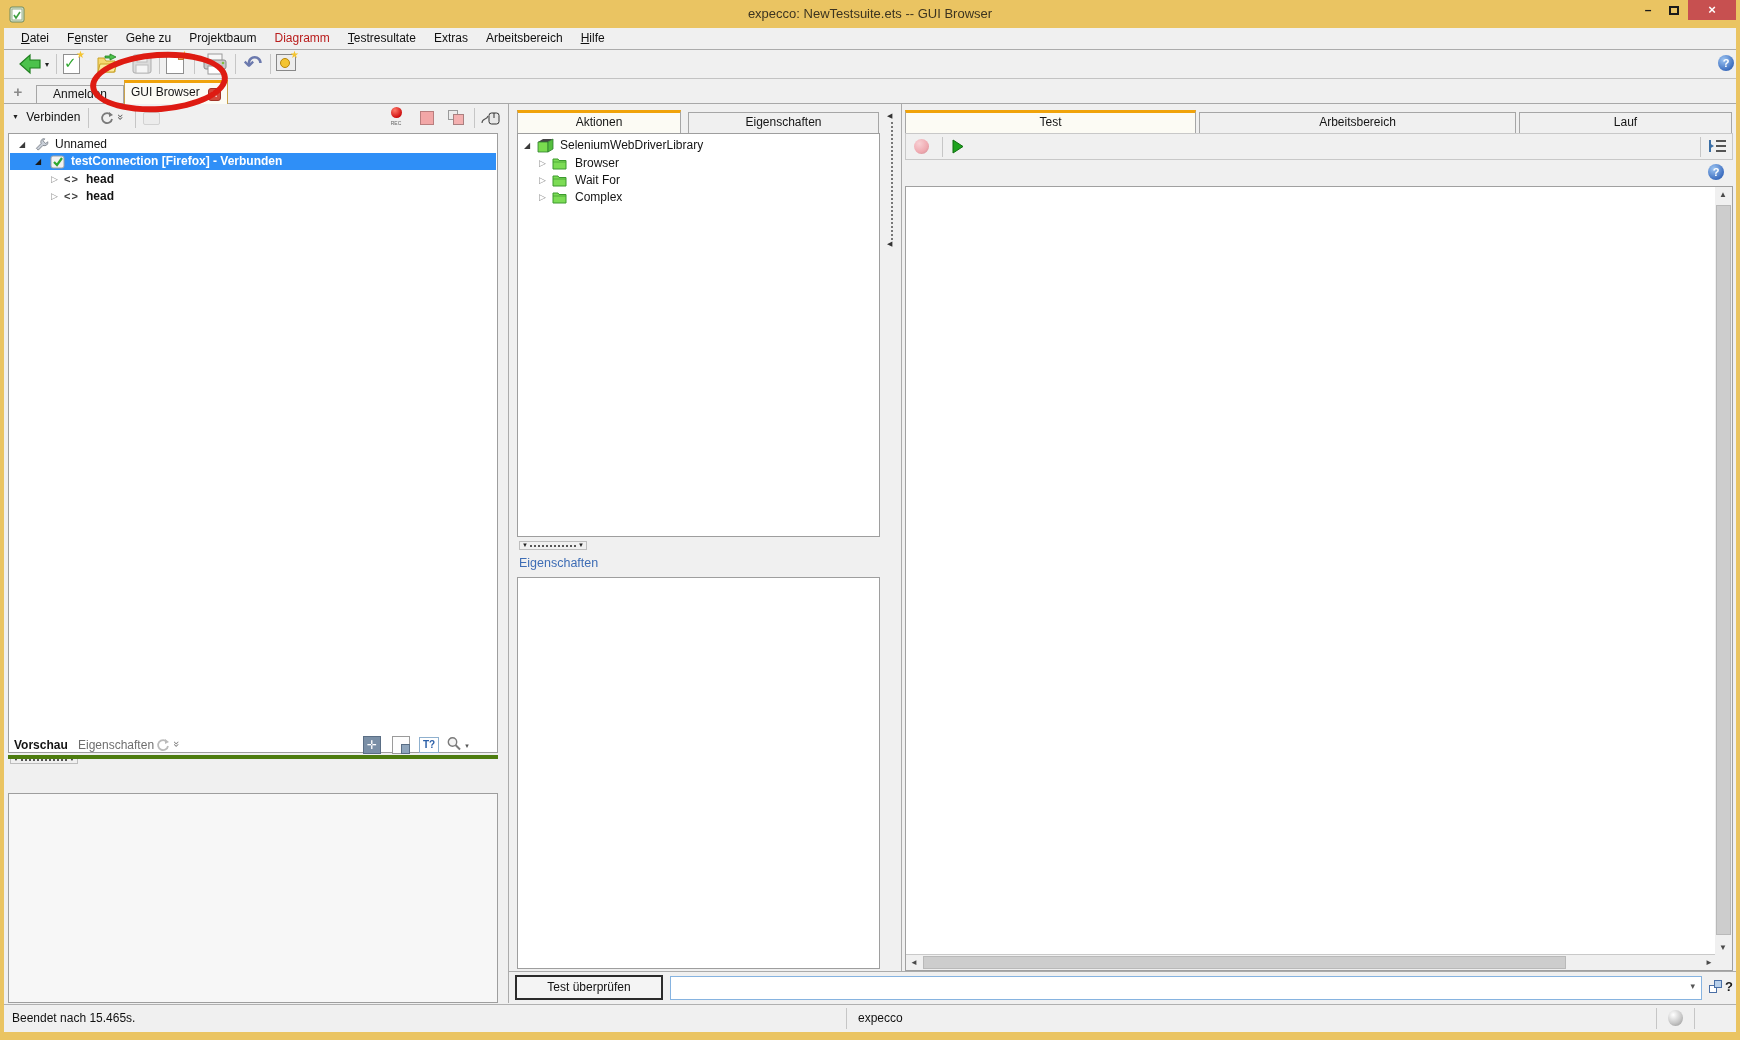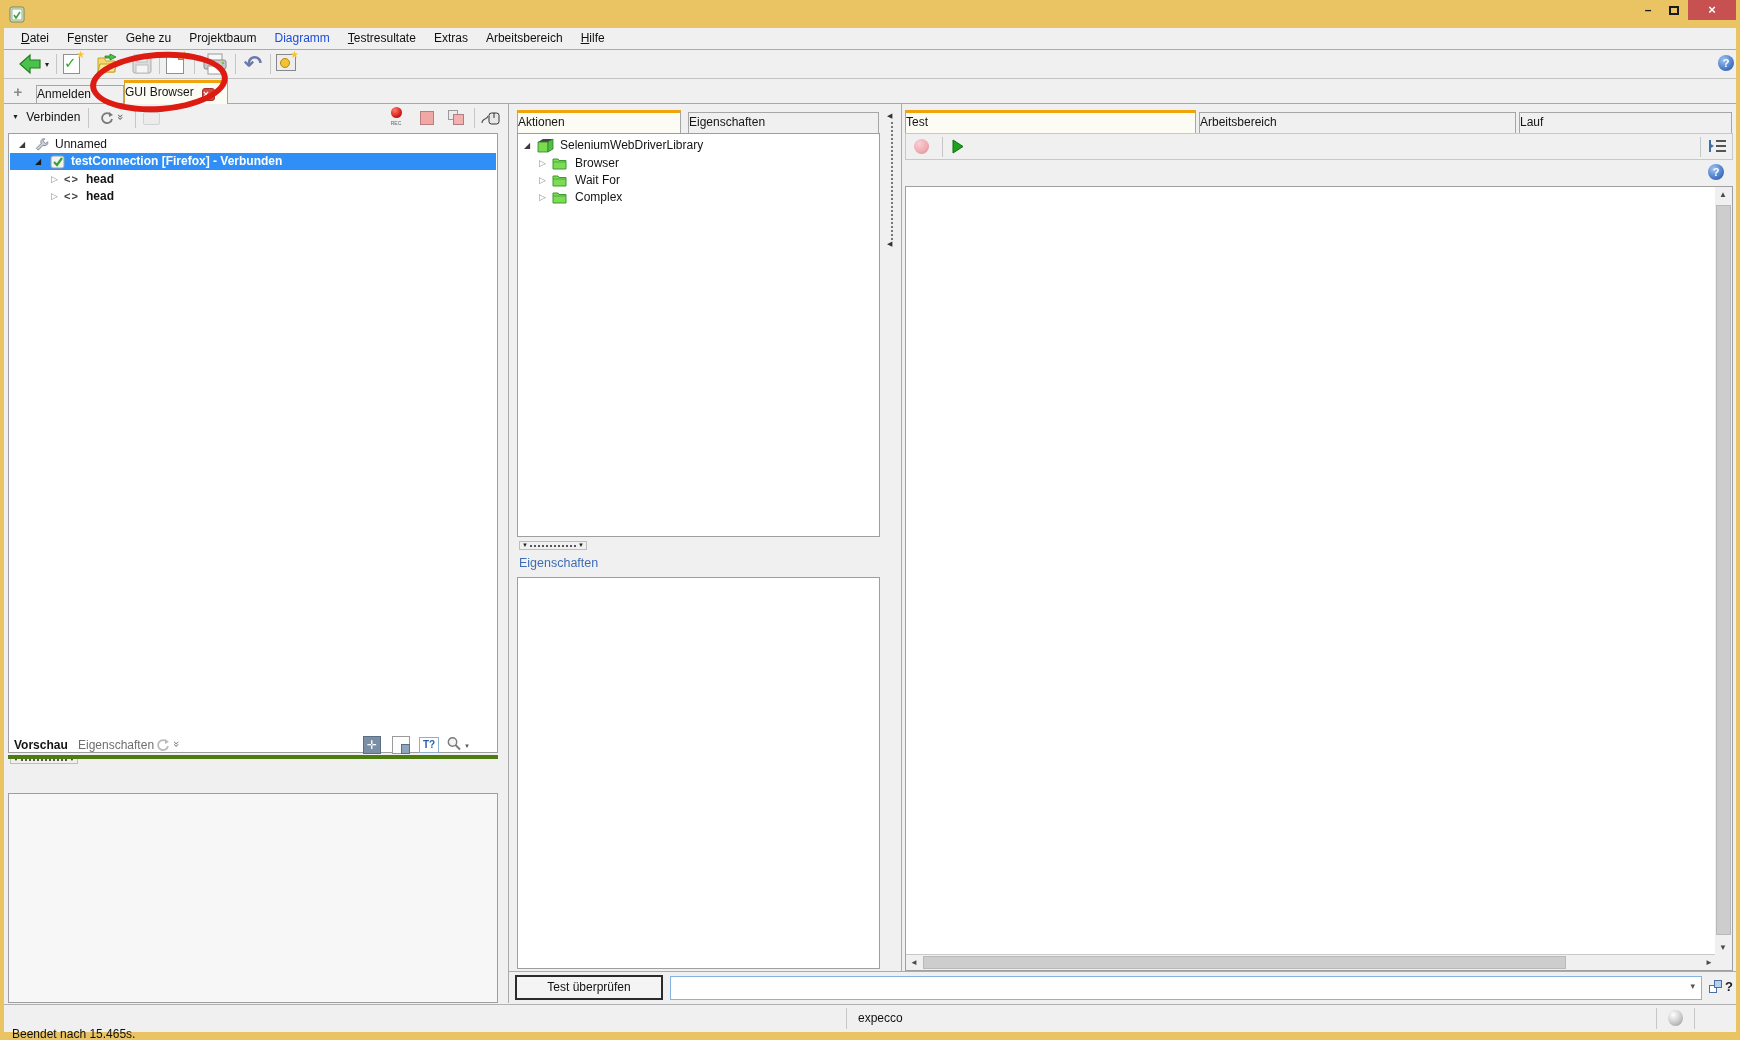--- a/index.html
+++ b/index.html
@@ -14,28 +14,28 @@
   .titlebar{left:0;top:0;width:1740px;height:28px}
   .title{left:180px;right:180px;top:0;height:28px;line-height:28px;text-align:center;
          font-size:13px;color:#3C3420}
   .winbtn{top:0;height:22px;line-height:20px;text-align:center;color:#1a1a1a}
   .closebtn{left:1688px;top:0;width:48px;height:20px;background:#C75050;color:#fff;
             text-align:center;line-height:19px;font-size:13px;font-weight:bold}
   .maxbox{display:inline-block;width:10px;height:9px;border:2px solid #1a1a1a;vertical-align:middle}
   .menubar{left:4px;top:28px;width:1732px;height:21px;background:#F0F0F0;display:flex;
            align-items:center;padding-left:8px}
   .menu-item{padding:0 9px;line-height:21px;color:#101010}
-  .menu-item.disabled{color:#1d4ed8}
+  .menu-item.disabled{color:#b91c1c}
   .toolbar{left:4px;top:50px;width:1732px;height:28px;background:#F0F0F0;display:flex;
            align-items:center;padding-left:6px}
   .tbicon{position:relative;width:28px;height:26px;margin:0 3px;display:flex;
           align-items:center;justify-content:center}
   .tabrow{left:4px;top:79px;width:1732px;height:24px;background:#F0F0F0}
   .tab{position:absolute;border:1px solid #A6A6A6;border-bottom:none;background:#F0F0F0;
-       color:#151515;overflow:hidden;white-space:nowrap}
+       text-align:center;color:#151515;overflow:hidden;white-space:nowrap}
   .tab.active{background:#FCFBF4;border-top:3px solid #F0A30A;z-index:4}
   .panelbox{position:absolute;background:#fff;border:1px solid #9E9E9E}
   .trow{position:absolute;left:1px;right:1px;height:17px;line-height:17px;white-space:nowrap}
   .trow .exp{position:absolute;top:0;font-size:8px;color:#3A3A3A}
   .trow .exp.closed{color:#8F8F8F;font-size:9px}
   .trow .lbl{position:absolute;top:0;color:#141414}
   .trow.sel{background:#2F8FF7}
   .trow.sel .lbl{color:#fff;font-weight:bold}
   .tagg{position:absolute;top:0;font-weight:bold;color:#3F3F3F;font-size:11px;letter-spacing:1px}
   .bold .lbl{font-weight:bold}
@@ -59,20 +59,21 @@
 
 <div class="win">
   <div class="abs app"></div>
 
   <div class="abs titlebar">
     <svg class="abs" style="left:9px;top:6px" width="17" height="17" viewBox="0 0 17 17">
       <rect x="1" y="1" width="14" height="15" rx="2" fill="#DCE8D2" stroke="#6E8A5E"></rect>
       <rect x="3" y="3" width="10" height="11" fill="#FFFFFF" stroke="#9AB08C"></rect>
       <path d="M5 9 l2 3 l4 -6" stroke="#3FA03F" stroke-width="1.6" fill="none"></path>
     </svg>
+    <div class="abs title">expecco: NewTestsuite.ets -- GUI Browser</div>
     <div class="abs winbtn" style="left:1636px;width:24px;font-weight:bold">
       <span>–</span>
     </div>
     <div class="abs winbtn" style="left:1662px;width:24px">
       <span class="maxbox"></span>
     </div>
     <div class="abs closebtn">
       <span>×</span>
     </div>
   </div>
@@ -366,21 +367,21 @@
     <span class="abs" style="left:6px;top:4px"></span>
     <span class="abs" style="right:6px;top:4px;font-size:9px;color:#555">▾</span>
   </div>
   <div class="abs" style="left:1708px;top:977px;width:26px;height:22px">
     <span class="abs" style="left:1px;top:8px;width:8px;height:8px;border:1px solid #4A6FA5;background:#fff"></span>
     <span class="abs" style="left:6px;top:3px;width:8px;height:8px;border:1px solid #4A6FA5;background:#B9D0EA"></span>
     <span class="abs" style="left:17px;top:2px;font-weight:bold;font-size:13px;color:#1a1a1a">?</span>
   </div>
 
   <div class="abs statusbar">
-    <span class="abs" style="left:8px;top:22px">Beendet nach 15.465s.</span>
+    <span class="abs" style="left:8px;top:6px">Beendet nach 15.465s.</span>
     <span class="cell-line" style="left:842px"></span>
     <span class="abs" style="left:854px;top:6px">expecco</span>
     <span class="cell-line" style="left:1652px"></span>
     <span class="abs" style="left:1664px;top:5px;width:15px;height:16px;border-radius:50%;background:radial-gradient(circle at 35% 30%,#FFFFFF,#C9C9C9 55%,#8F8F8F)"></span>
     <span class="cell-line" style="left:1690px"></span>
   </div>
 
   <div class="abs" style="left:90px;top:52px;width:138px;height:60px;border:6px solid #DE1B12;border-radius:50%;transform:rotate(-4deg);z-index:60;pointer-events:none"></div>
 </div>
 

